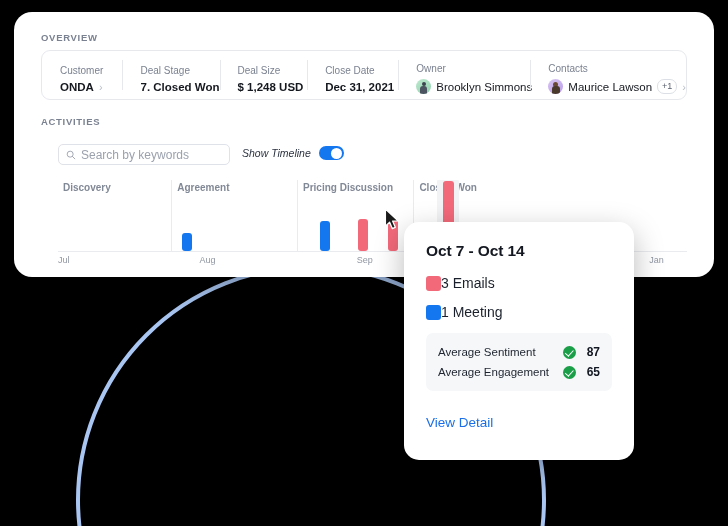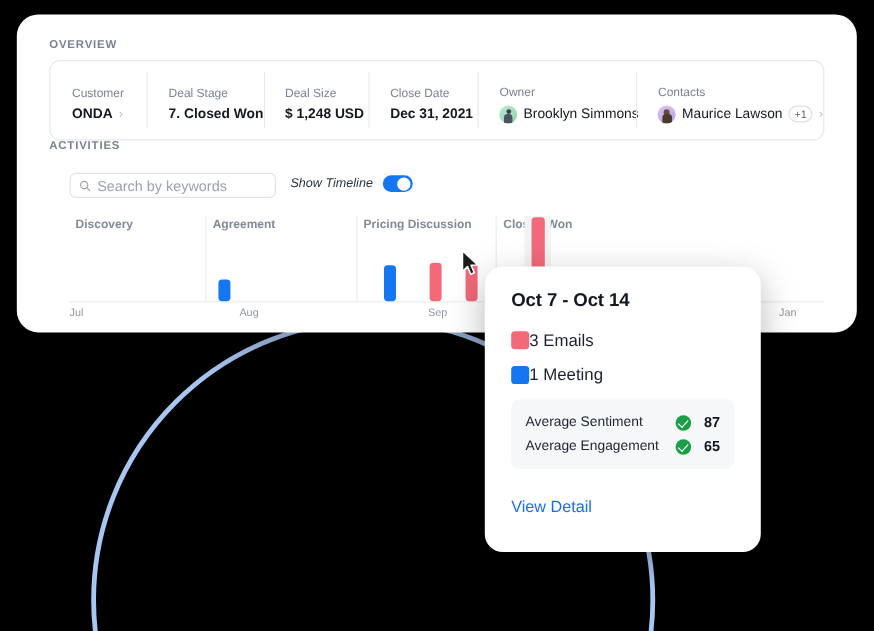--- a/index.html
+++ b/index.html
@@ -41,21 +41,21 @@
     font-weight:600;
     text-transform:uppercase;
   }
   .lbl-overview { position:absolute; left:27px; top:20px; }
   .lbl-activities { position:absolute; left:27px; top:104px; }
 
   
   .overview-strip {
     position:absolute;
     left:27px; top:38px;
-    width:646px; height:67px;
+    width:646px; height:50px;
     border:1px solid #E6E8EC;
     border-radius:9px;
     display:flex;
     align-items:stretch;
   }
   .ov-cell {
     padding:7px 0 0 0;
     display:flex;
     flex-direction:column;
     justify-content:center;

